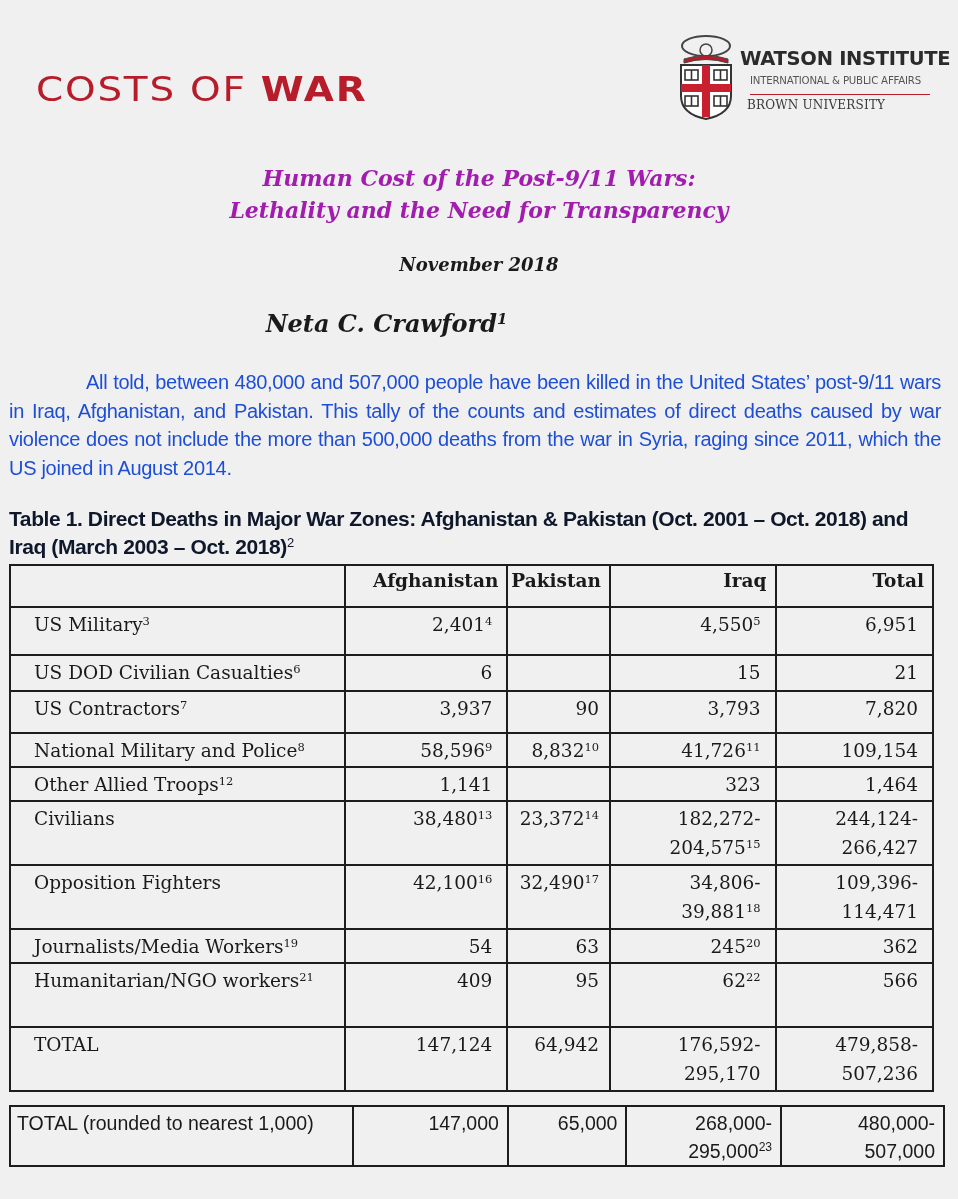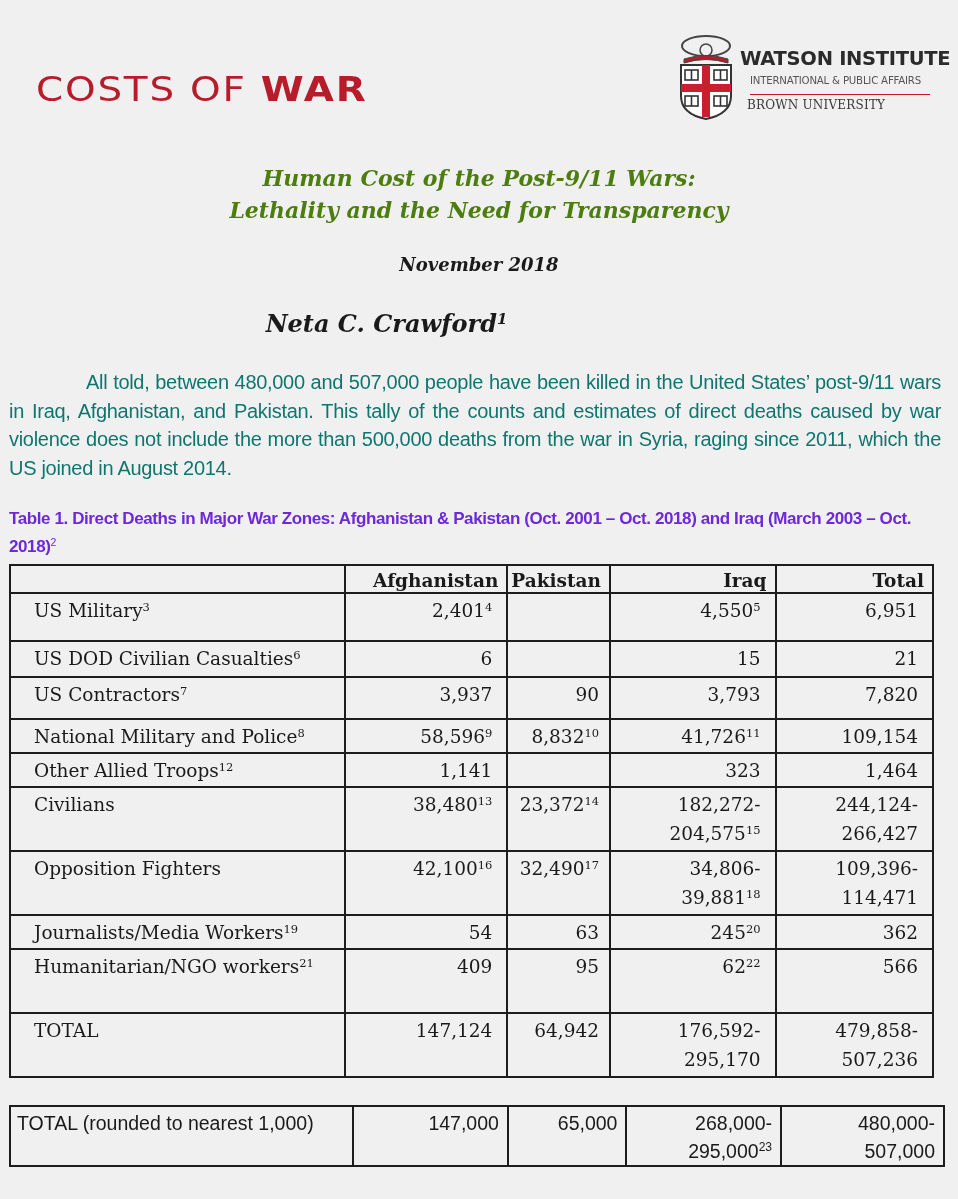--- a/index.html
+++ b/index.html
@@ -32,48 +32,48 @@
   }
   .logo .inst-rule { position: absolute; left: 74px; top: 60px; width: 180px; height: 1px; background: #b71c2b; }
   .logo .inst-uni {
     position: absolute; left: 71px; top: 64px;
     font-family: "DejaVu Serif", serif; font-size: 12px; color: #3a3a3a;
     white-space: nowrap; letter-spacing: 0.2px;
   }
   .title {
     position: absolute; left: 0; width: 958px; top: 162px;
     text-align: center; font-style: italic; font-weight: bold;
-    font-size: 22px; line-height: 32px; color: #4d7c0f;
+    font-size: 22px; line-height: 32px; color: #a21caf;
   }
   .date {
     position: absolute; left: 0; width: 958px; top: 254px;
     text-align: center; font-style: italic; font-weight: bold; font-size: 18px;
   }
   .author {
     position: absolute; left: 0; width: 773px; top: 309px;
     text-align: center; font-style: italic; font-weight: bold; font-size: 24px;
   }
   sup { font-size: 0.62em; vertical-align: 0.55em; line-height: 0; font-weight: normal; }
   .author sup { font-weight: bold; }
   .intro {
     position: absolute; left: 9px; top: 368px; width: 932px;
     font-family: "Liberation Sans Narrow", "Liberation Sans", sans-serif;
-    font-size: 20px; line-height: 28.5px; color: #0f766e;
+    font-size: 20px; line-height: 28.5px; color: #1d4ed8;
     text-align: justify; letter-spacing: -0.3px;
   }
   .intro .indent { display: inline-block; width: 77px; }
   .table-caption {
     position: absolute; left: 9px; top: 505px; width: 940px;
     font-family: "Liberation Sans", sans-serif; font-weight: bold;
-    font-size: 17px; line-height: 28px; color: #6d28d9; letter-spacing: -0.4px;
+    font-size: 21px; line-height: 28px; color: #0f172a; letter-spacing: -0.4px;
   }
   table { border-collapse: collapse; position: absolute; font-size: 18.5px; }
   td, th { border: 2px solid #1d1d1d; vertical-align: top; padding: 0; }
   #main-table { left: 9px; top: 564px; width: 925px; }
-  #main-table th { font-weight: bold; text-align: right; height: 28px; padding: 4px 8px 0 0; box-sizing: border-box; margin-left: 48px; }
+  #main-table th { font-weight: bold; text-align: right; height: 42px; padding: 4px 8px 0 0; box-sizing: border-box; margin-left: 48px; }
   #main-table th.pak { text-align: left; padding-left: 3px; }
   #main-table td { padding: 2px 14px 0 0; text-align: right; line-height: 29px; }
   #main-table td.label { text-align: left; padding-left: 23px; }
   #main-table td.pcol { padding-right: 10px; }
   .c0 { width: 338px; } .c1 { width: 163px; } .c2 { width: 98px; } .c3 { width: 167px; } .c4 { width: 159px; }
   #round-table {
     left: 9px; top: 1105px; width: 936px;
     font-family: "Liberation Sans Narrow", "Liberation Sans", sans-serif; font-size: 19.5px;
   }
   #round-table td { padding: 2px 8px 0 0; text-align: right; line-height: 28px; height: 58px; box-sizing: border-box; }

